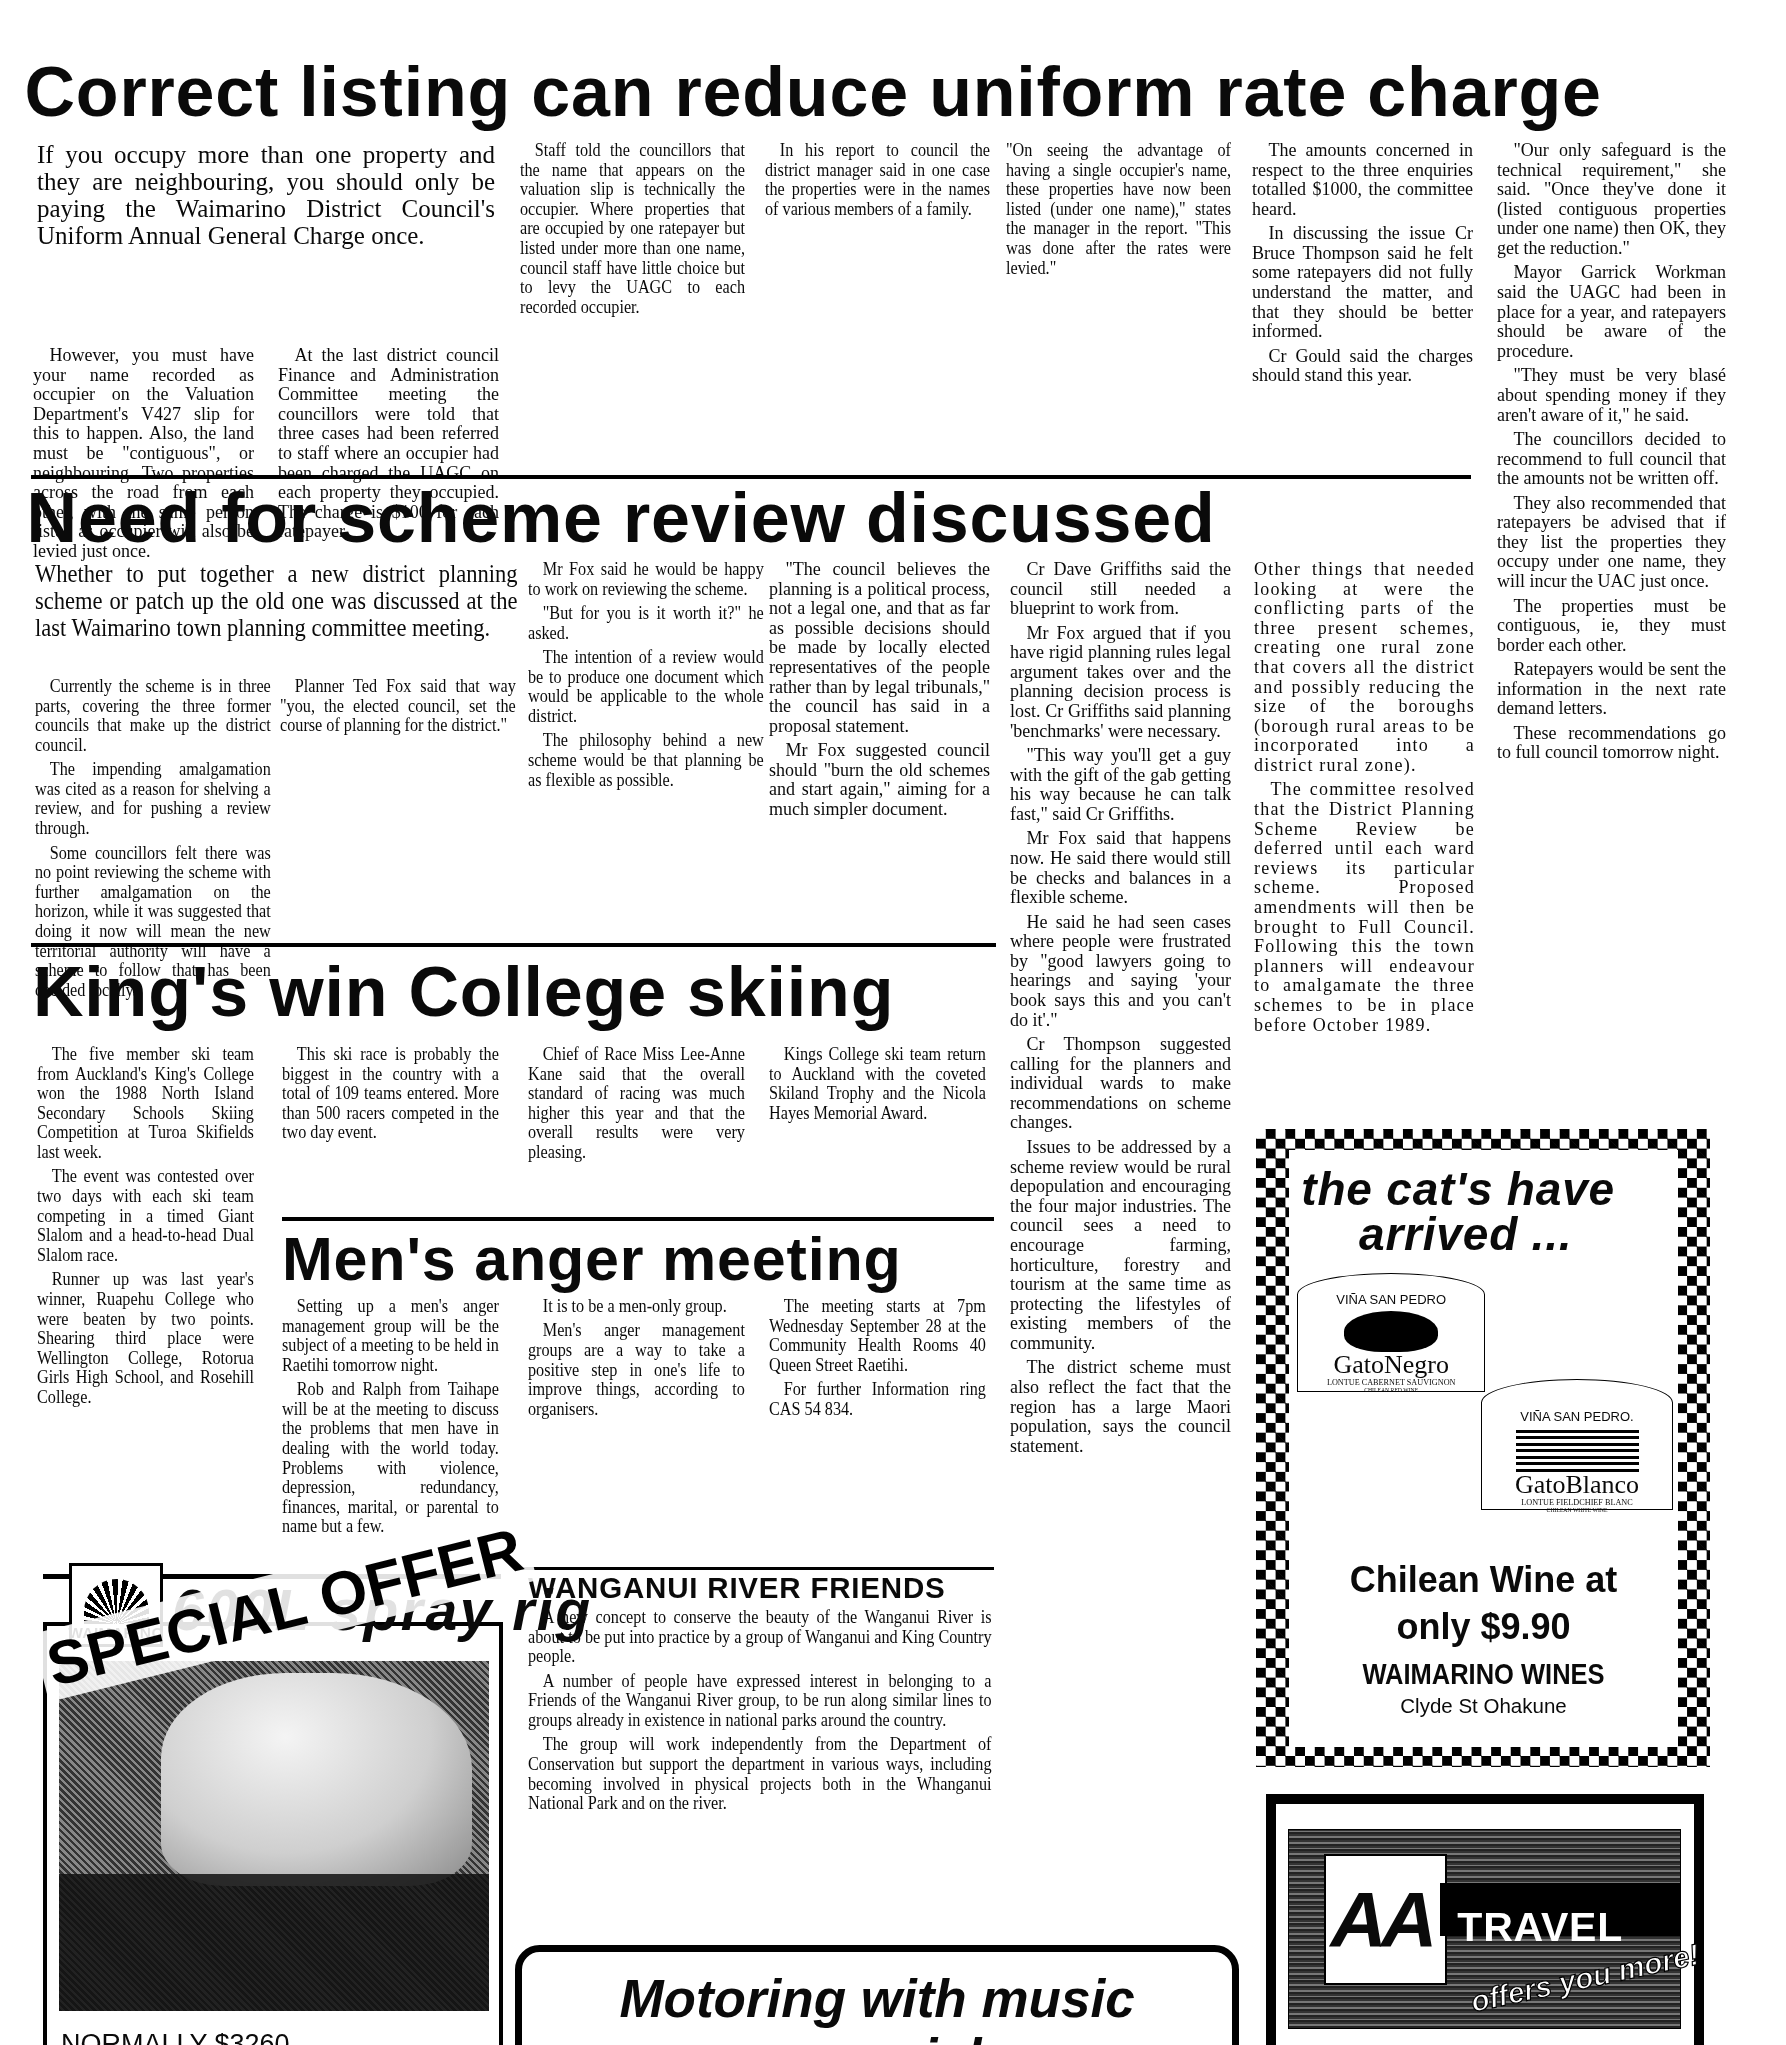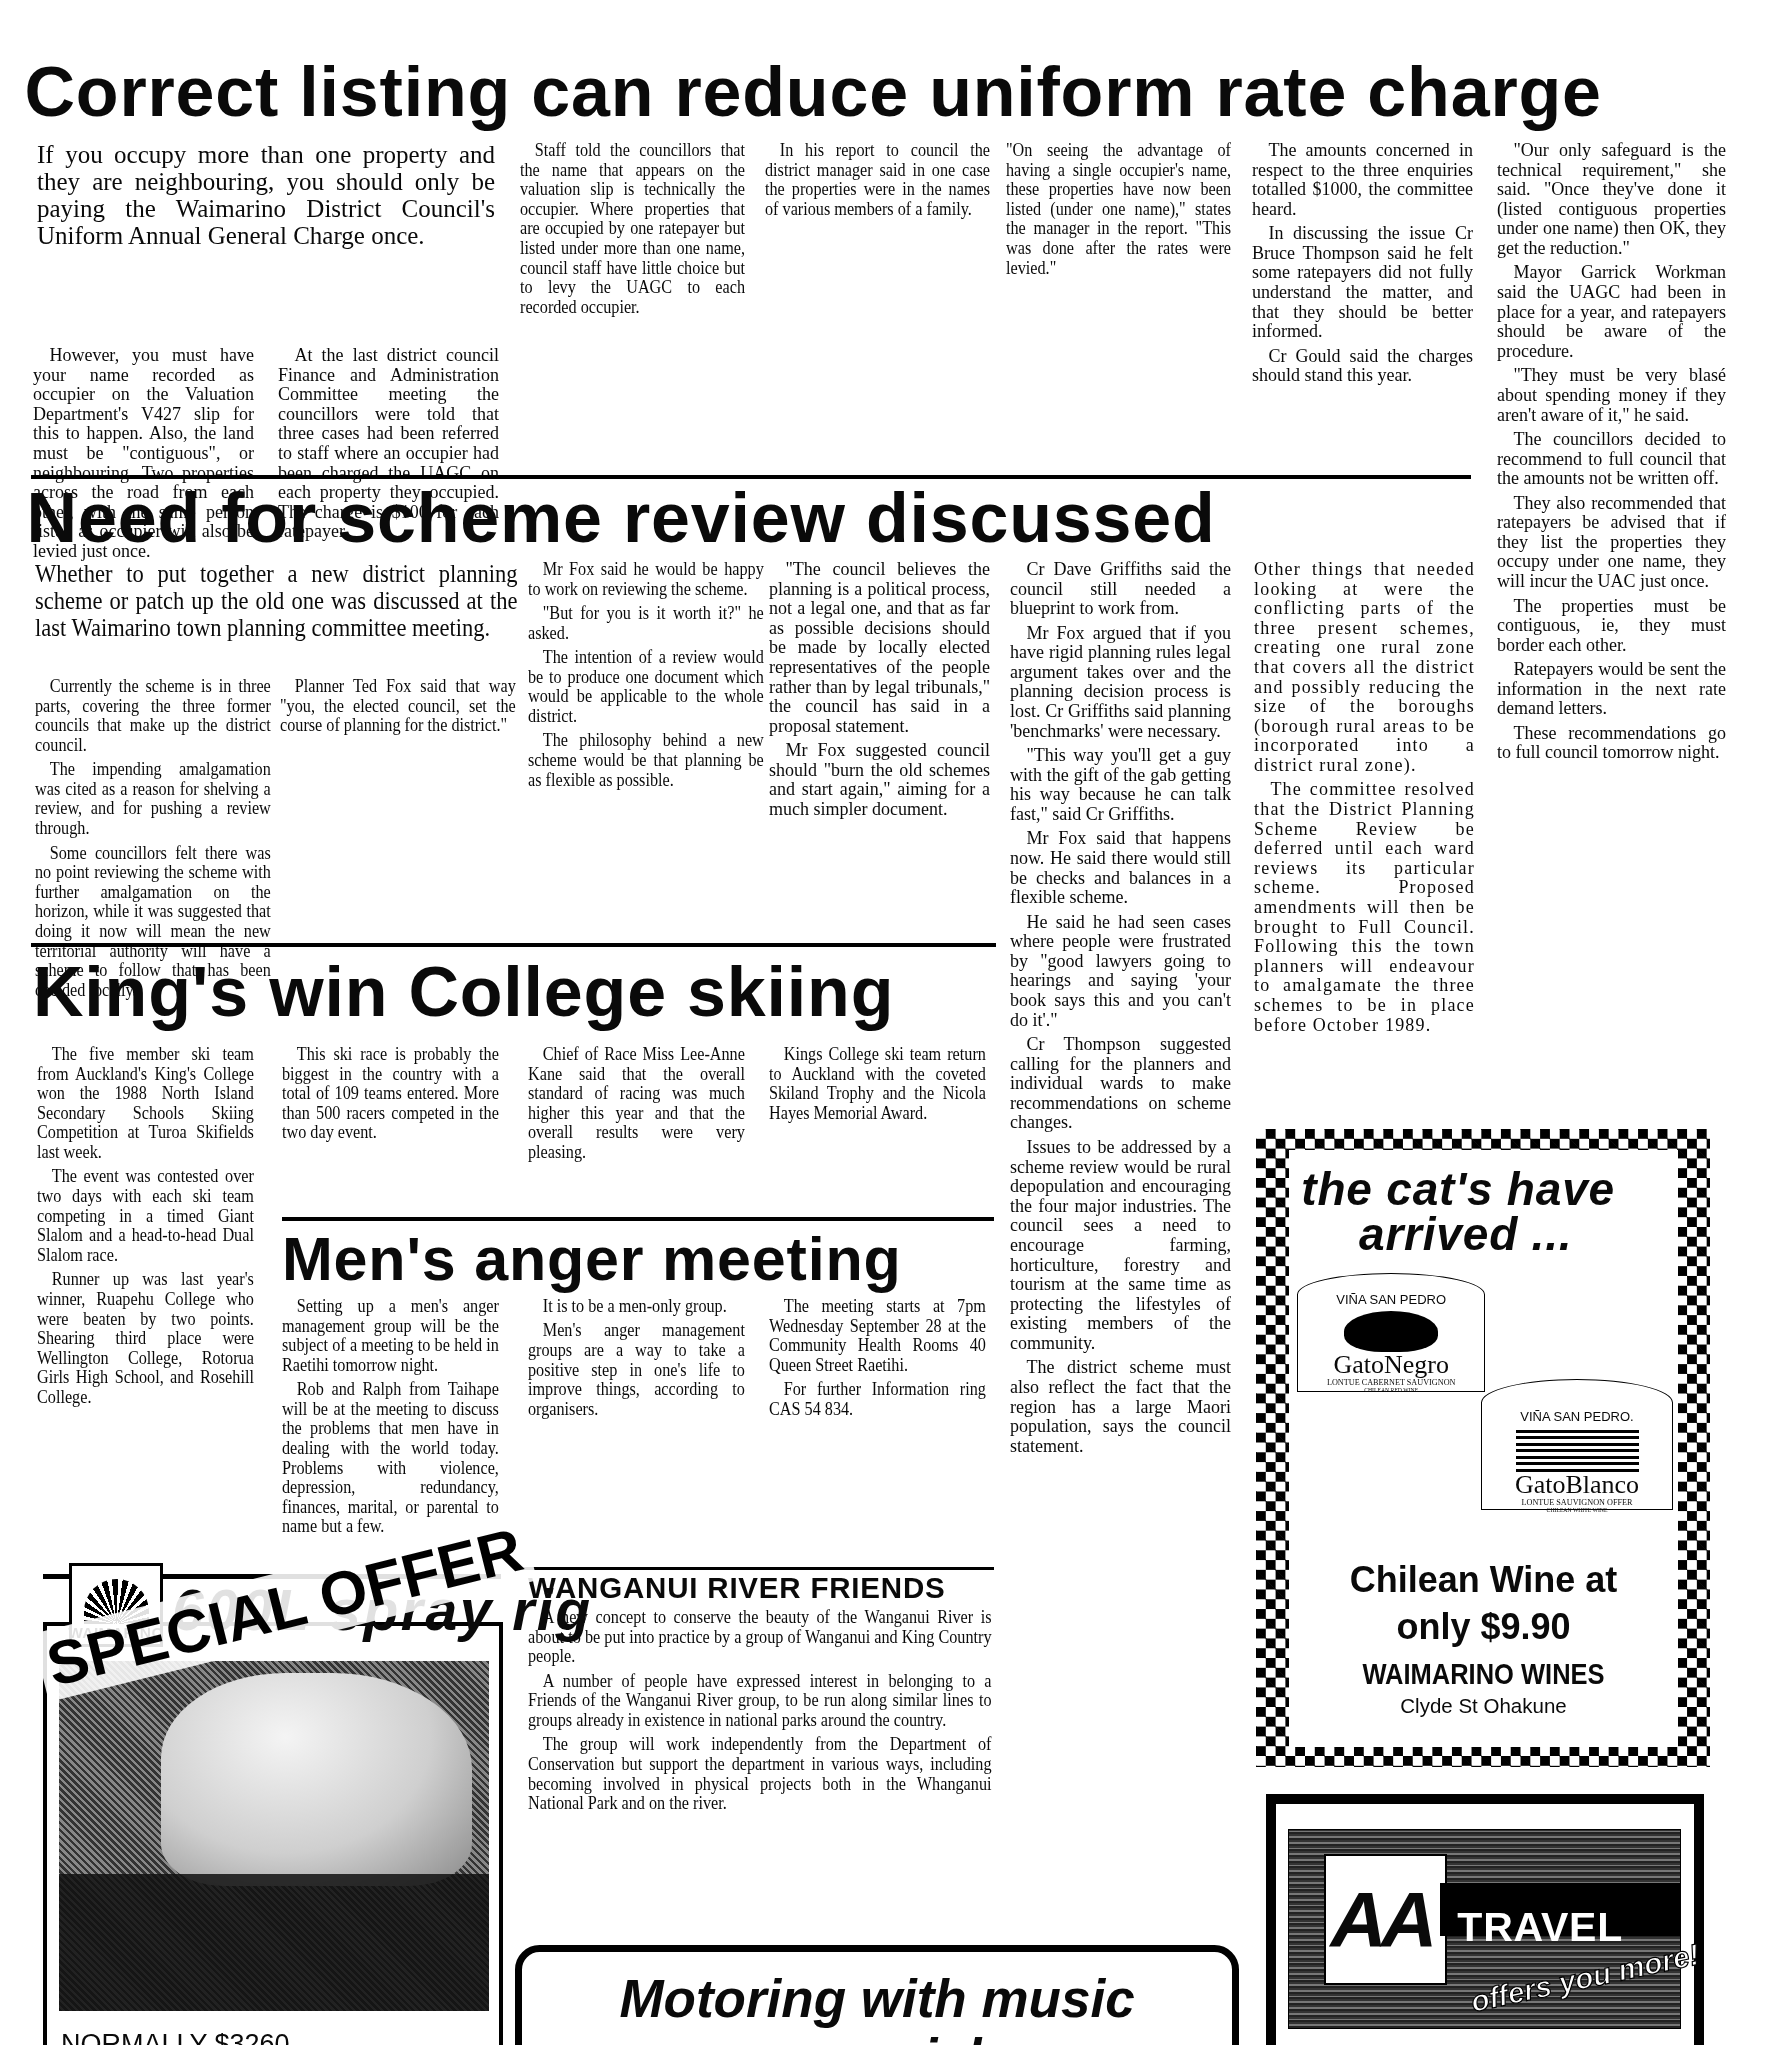--- a/index.html
+++ b/index.html
@@ -189,21 +189,21 @@
     <div style="margin:3.3px auto 0; width:94px; height:41px; background:#000; border-radius:50% 50% 40% 40%;"></div>
     <div style="font-size:26px; line-height:26px;">GatoNegro</div>
     <div style="font-size:8.2px;">LONTUE CABERNET SAUVIGNON</div>
     <div style="font-size:5.7px;">CHILEAN RED WINE</div>
   </div>
 
   <div class="label" style="left:192px; top:229px; width:192px; height:131px;">
     <div style="margin-top:29px; font-family:'Liberation Sans',sans-serif; font-size:13px;">VIÑA SAN PEDRO.</div>
     <div style="margin:2.5px auto 0; width:123px; height:45px; background:repeating-linear-gradient(0deg,#000 0 3.3px,#fff 3.3px 6.5px);"></div>
     <div style="font-size:26px; line-height:26px;">GatoBlanco</div>
-    <div style="font-size:8.2px;">LONTUE SAUVIGNON OFFER</div>
+    <div style="font-size:8.2px;">LONTUE FIELDCHIEF BLANC</div>
     <div style="font-size:5.7px;">CHILEAN WHITE WINE</div>
   </div>
 
   <div class="sans" style="position:absolute; left:0; width:389px; top:409px; font-size:36px; font-weight:700;">Chilean Wine at</div>
   <div class="sans" style="position:absolute; left:0; width:389px; top:456px; font-size:36px; font-weight:700;">only $9.90</div>
   <div class="sans" style="position:absolute; left:0; width:389px; top:507px; font-size:30px; font-weight:700; transform:scaleX(0.85);">WAIMARINO WINES</div>
   <div class="sans" style="position:absolute; left:0; width:389px; top:544px; font-size:20.5px;">Clyde St Ohakune</div>
 </div>
 
 <div class="moto" style="left:515px; top:1945px; width:724px; height:601px;">

